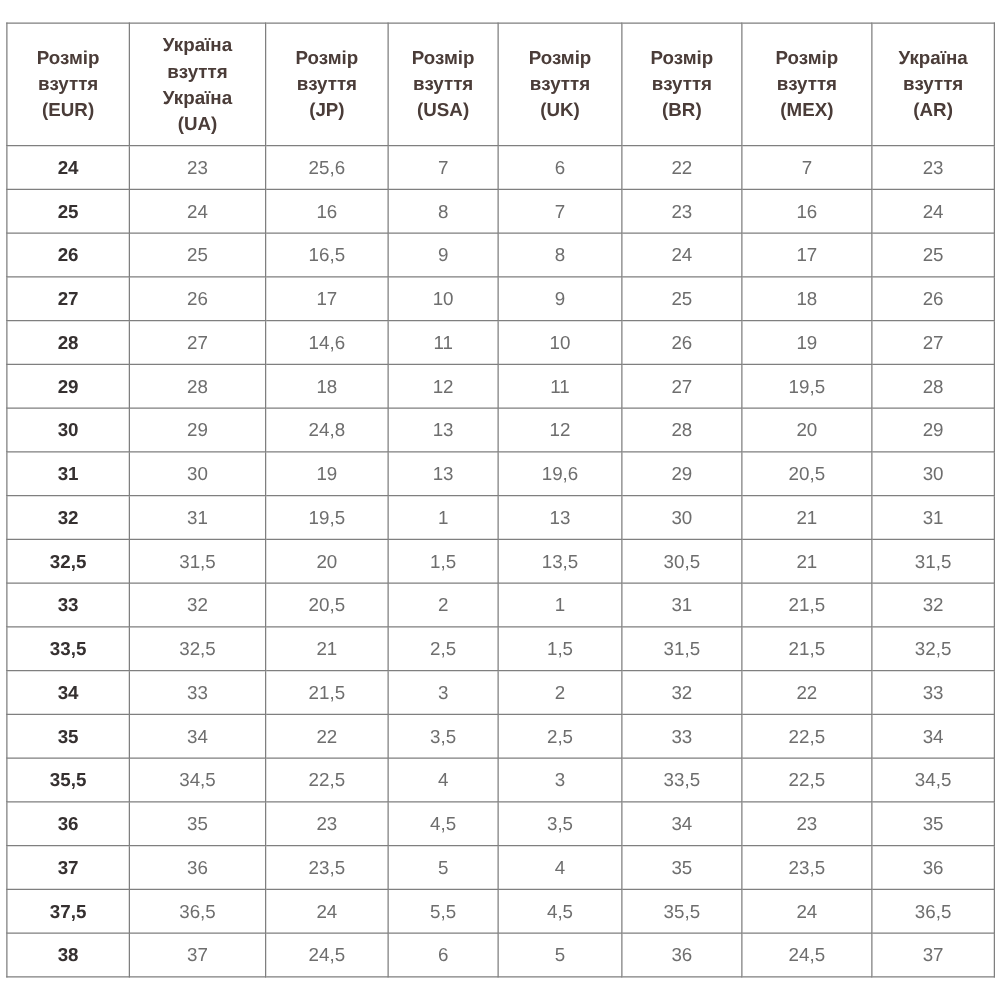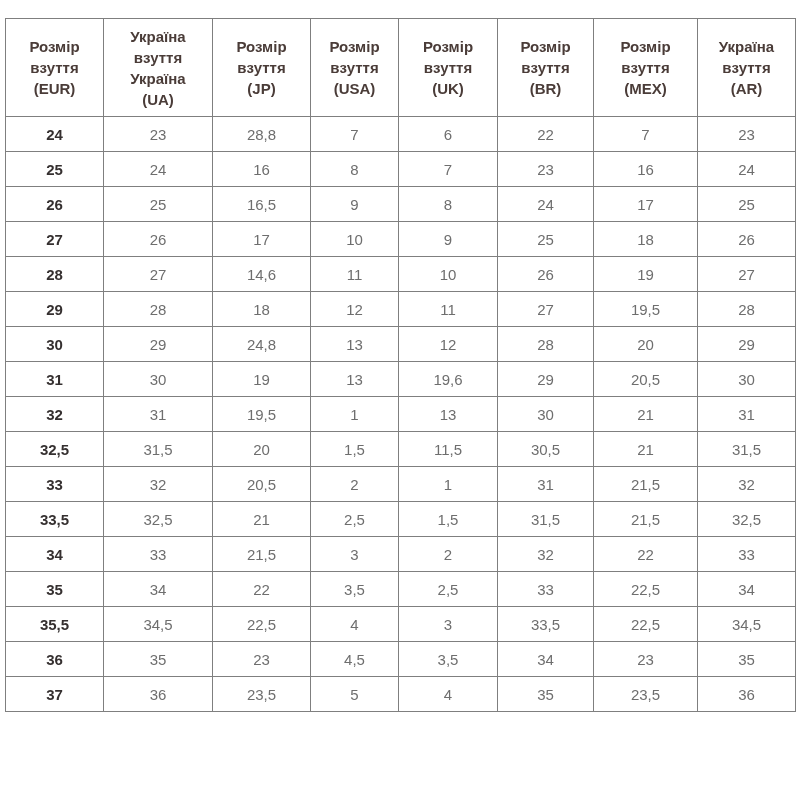--- a/index.html
+++ b/index.html
@@ -73,21 +73,21 @@
           <th>Розмір взуття (UK)</th>
           <th>Розмір взуття (BR)</th>
           <th>Розмір взуття (MEX)</th>
           <th>Україна взуття (AR)</th>
         </tr>
     </thead>
     <tbody id="table-body">
         <tr>
           <td class="first-col">24</td>
           <td>23</td>
-          <td>28,8</td>
+          <td>25,6</td>
           <td>7</td>
           <td>6</td>
           <td>22</td>
           <td>7</td>
           <td>23</td>
         </tr>
         <tr>
           <td class="first-col">25</td>
           <td>24</td>
           <td>16</td>
@@ -165,21 +165,21 @@
           <td>13</td>
           <td>30</td>
           <td>21</td>
           <td>31</td>
         </tr>
         <tr>
           <td class="first-col">32,5</td>
           <td>31,5</td>
           <td>20</td>
           <td>1,5</td>
-          <td>11,5</td>
+          <td>13,5</td>
           <td>30,5</td>
           <td>21</td>
           <td>31,5</td>
         </tr>
         <tr>
           <td class="first-col">33</td>
           <td>32</td>
           <td>20,5</td>
           <td>2</td>
           <td>1</td>
@@ -240,15 +240,35 @@
         <tr>
           <td class="first-col">37</td>
           <td>36</td>
           <td>23,5</td>
           <td>5</td>
           <td>4</td>
           <td>35</td>
           <td>23,5</td>
           <td>36</td>
         </tr>
+        <tr>
+          <td class="first-col">37,5</td>
+          <td>36,5</td>
+          <td>24</td>
+          <td>5,5</td>
+          <td>4,5</td>
+          <td>35,5</td>
+          <td>24</td>
+          <td>36,5</td>
+        </tr>
+        <tr>
+          <td class="first-col">38</td>
+          <td>37</td>
+          <td>24,5</td>
+          <td>6</td>
+          <td>5</td>
+          <td>36</td>
+          <td>24,5</td>
+          <td>37</td>
+        </tr>
       </tbody>
   </table>
 </div>
 
 </body></html>

